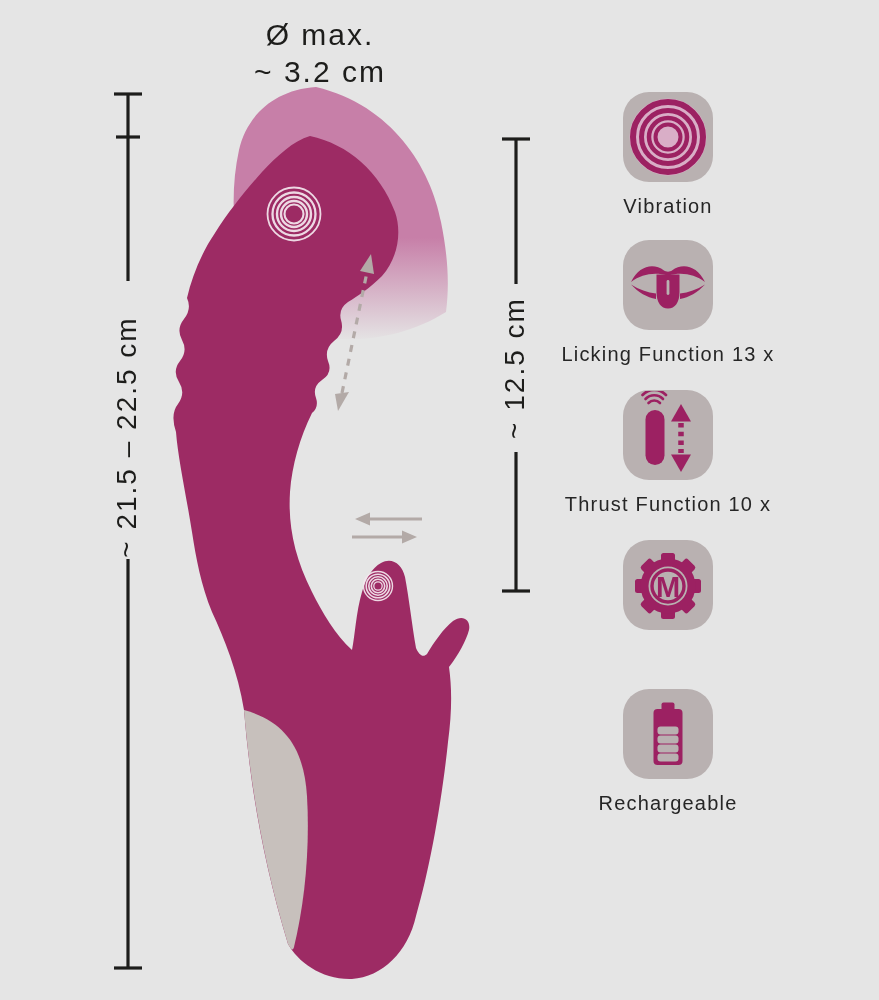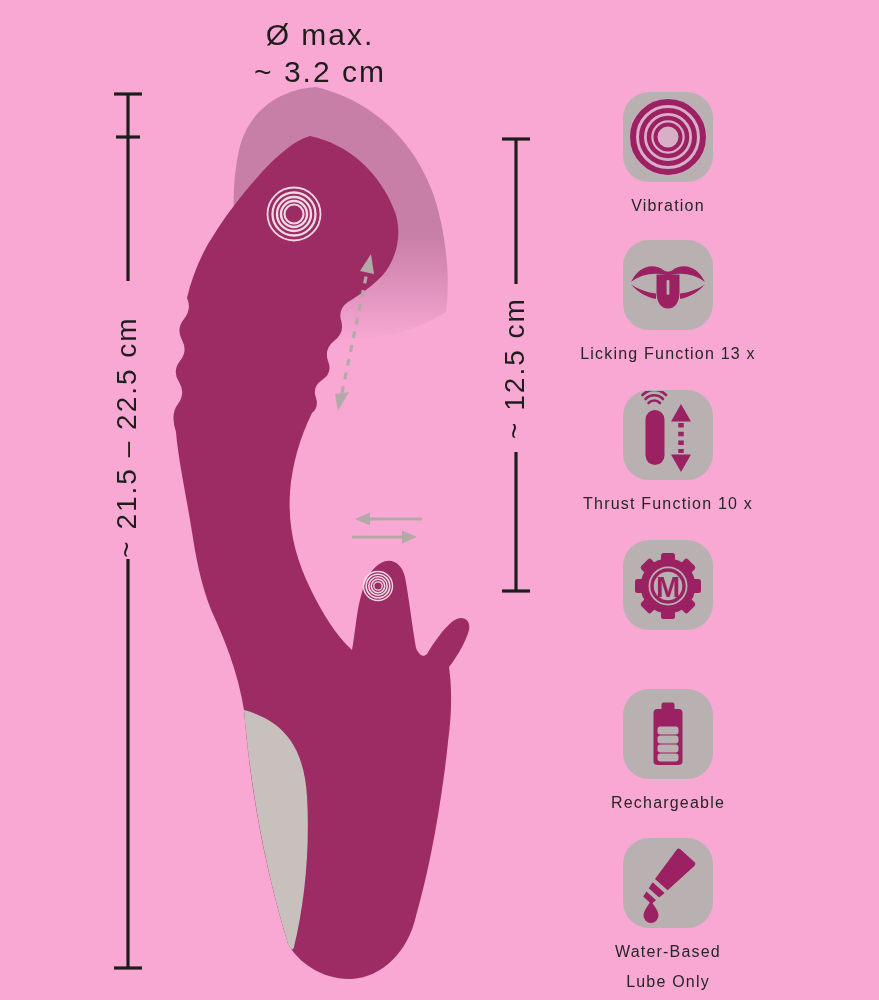--- a/index.html
+++ b/index.html
@@ -1,17 +1,17 @@
 <!DOCTYPE html>
 <html><head>
 <meta charset="utf-8">
 <style>
   html,body{margin:0;padding:0;background:#ffffff;}
   .canvas{
-    position:relative;width:879px;height:1000px;background:#f9a8d4;overflow:hidden;
+    position:relative;width:879px;height:1000px;background:#e5e5e5;overflow:hidden;
     font-family:"Liberation Sans", sans-serif;color:#1d1d1b;
   }
   .illustration{position:absolute;left:0;top:0;width:879px;height:1000px;}
   .top-title{
     position:absolute;left:205px;top:16px;width:230px;text-align:center;
     font-size:30px;font-weight:300;letter-spacing:2px;line-height:37px;color:#1d1d1b;
   }
   .measure-label{
     position:absolute;font-size:28px;font-weight:300;letter-spacing:2px;color:#1d1d1b;
     text-align:center;transform:rotate(-90deg);white-space:nowrap;
@@ -20,21 +20,21 @@
   .measure-label.right{width:200px;height:34px;left:416px;top:351px;}
   .features{position:absolute;left:543px;top:0;width:250px;height:1000px;}
   .feature{position:absolute;left:0;width:250px;text-align:center;}
   .fi-0{top:92px}.fi-1{top:240px}.fi-2{top:390px}.fi-3{top:540px}.fi-4{top:689px}.fi-5{top:838px}
   .tile{
     width:90px;height:90px;margin:0 auto;background:#b9b1b1;border-radius:26px;
     display:flex;align-items:center;justify-content:center;
   }
   .tile svg{width:88px;height:88px;display:block;}
   .f-label{
-    margin-top:9px;font-size:16px;font-weight:300;letter-spacing:1.2px;color:#262626;line-height:30px;
+    margin-top:9px;font-size:20px;font-weight:300;letter-spacing:1.2px;color:#262626;line-height:30px;
   }
 </style>
 </head>
 <body>
 
 <div class="canvas">
 
   <svg class="illustration" viewBox="0 0 879 1000">
     <defs>
       <linearGradient id="ghostFade" gradientUnits="userSpaceOnUse" x1="0" y1="110" x2="0" y2="342">
@@ -209,35 +209,15 @@
             <rect x="33.5" y="36.5" width="21" height="8" rx="3"></rect>
             <rect x="33.5" y="45.5" width="21" height="8" rx="3"></rect>
             <rect x="33.5" y="54.5" width="21" height="8" rx="3"></rect>
             <rect x="33.5" y="63.5" width="21" height="8" rx="3"></rect>
           </g>
         </svg>
       </div>
       <div class="f-label">Rechargeable</div>
     </div>
 
-    <div class="feature fi-5">
-      <div class="tile">
-        <svg viewBox="0 0 88 88">
-          <g fill="#9c2162">
-            <g transform="translate(46,36) rotate(42)">
-              <path d="M-12,-23 Q-12,-26 -9.5,-26 L9.5,-26 Q12,-26 12,-23 L8.5,13 L-8.5,13 Z"></path>
-              <path d="M-8,17 L8,17 L7,24 L-7,24 Z"></path>
-              <path d="M-6.5,28 L6.5,28 L5.5,34 L-5.5,34 Z"></path>
-            </g>
-            <g transform="translate(27,72)">
-              <path d="M0,-10 C-5,-3 -7.5,1 -7.5,4.5 A7.5,7.5 0 0 0 7.5,4.5 C7.5,1 5,-3 0,-10 Z"></path>
-            </g>
-          </g>
-        </svg>
-      </div>
-      <div class="f-label">
-        <span style="display:block">Water-Based</span>
-        <span style="display:block">Lube Only</span>
-      </div>
-    </div>
 
   </div>
 </div>
 
 </body></html>

